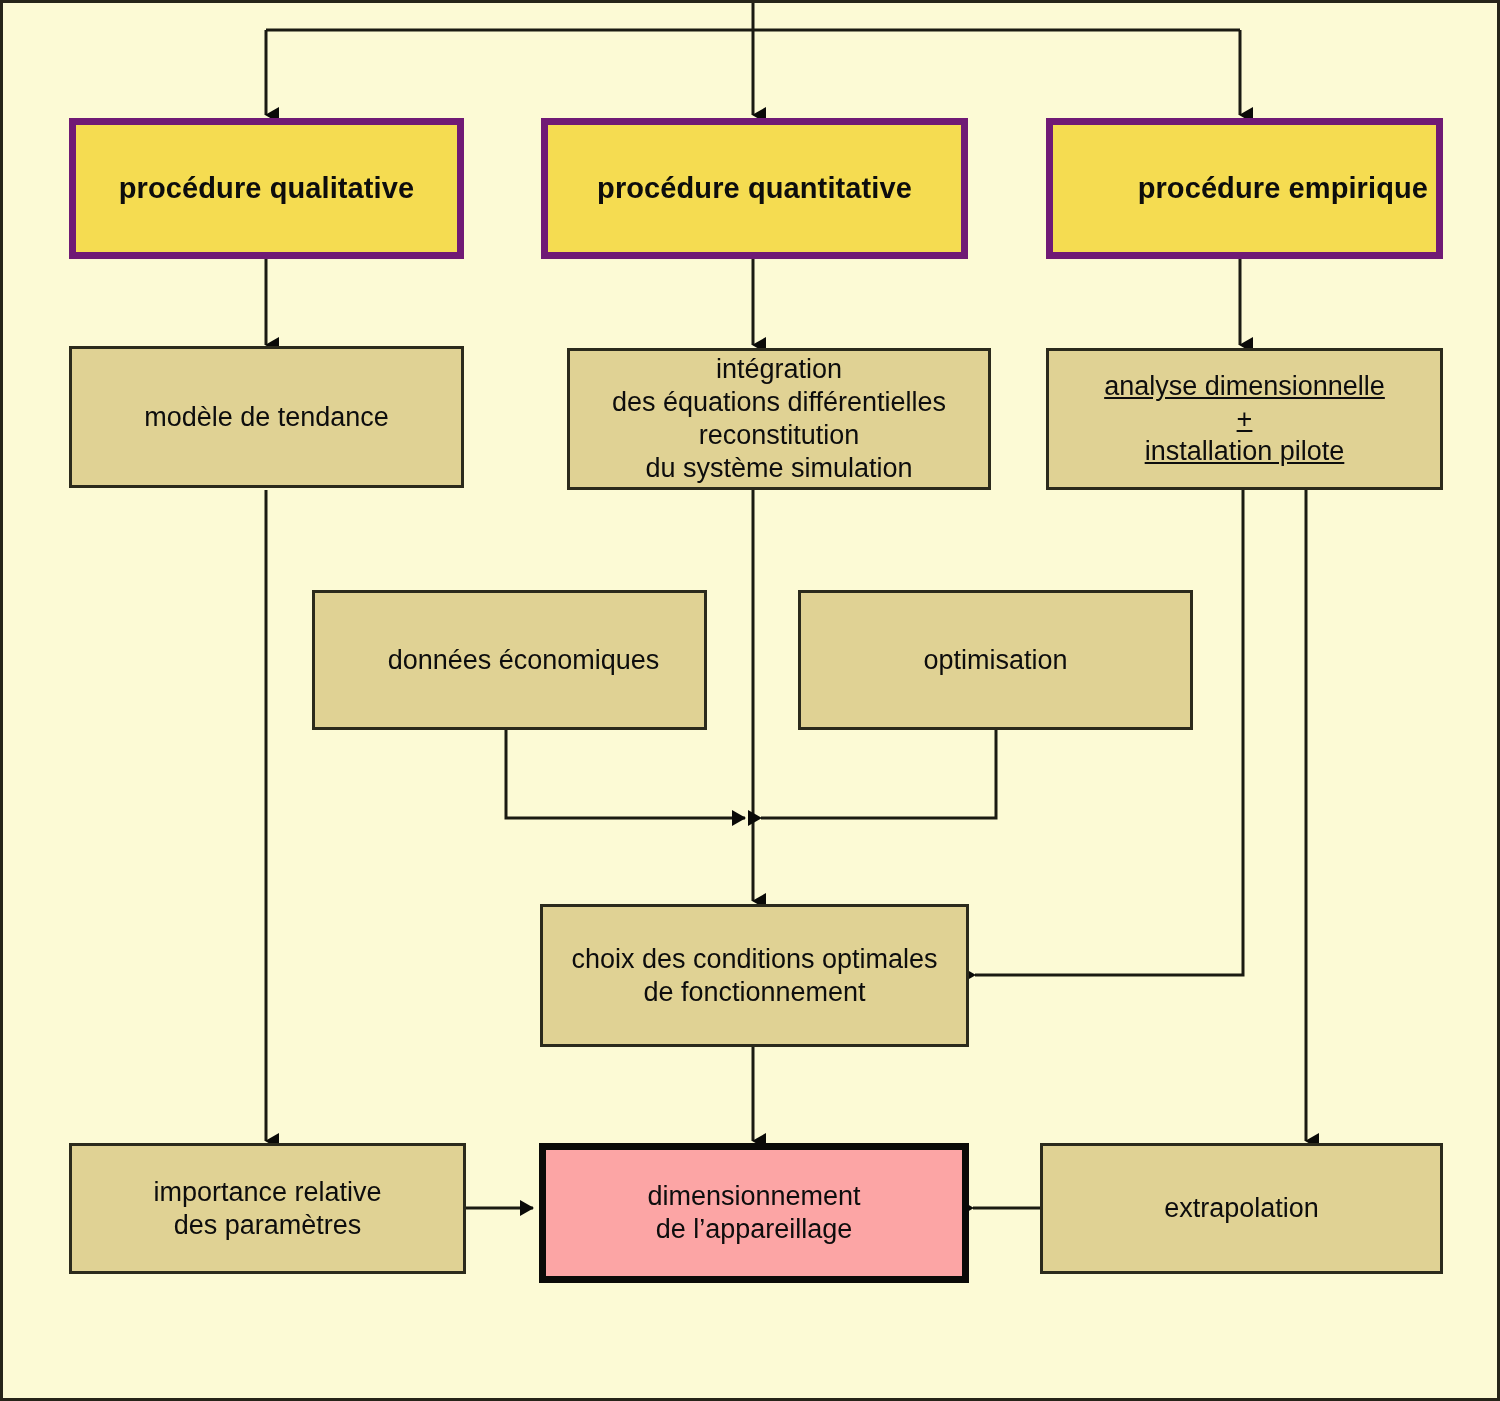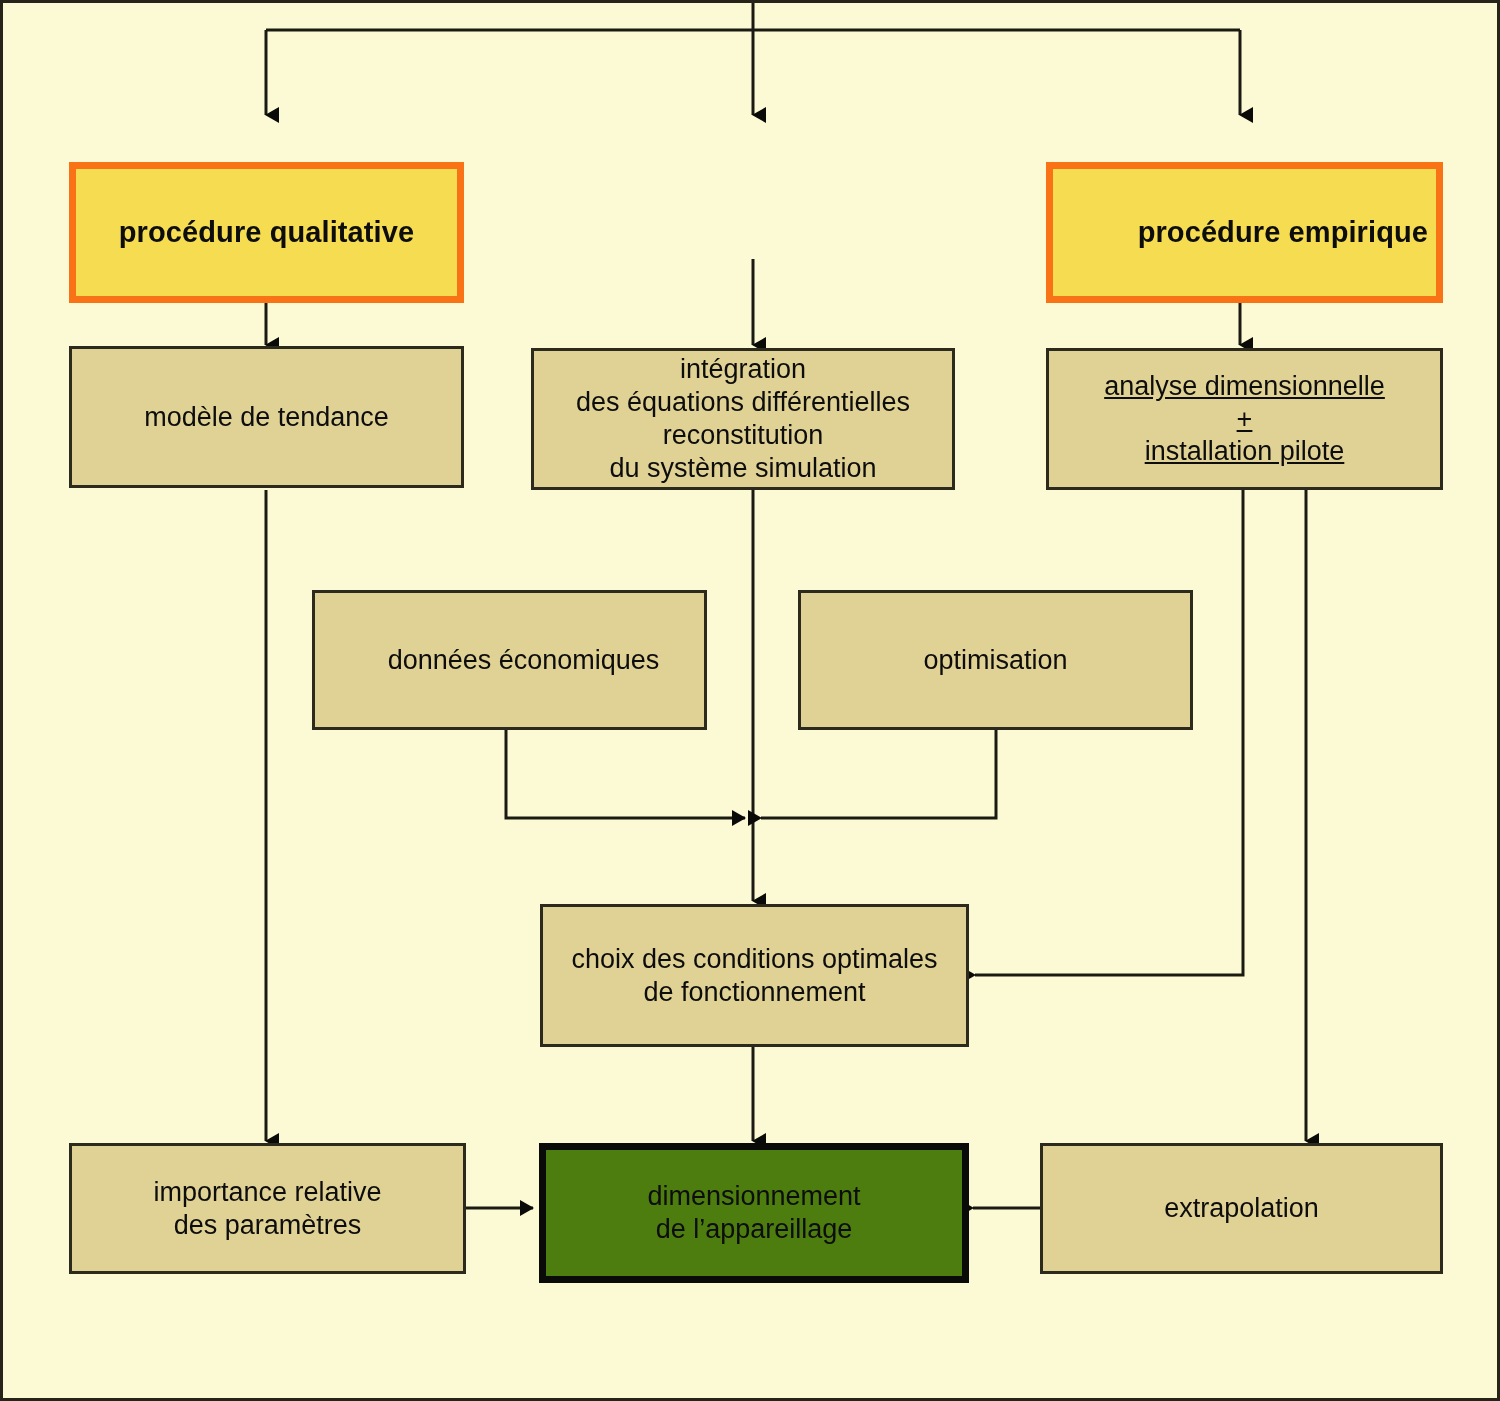--- a/index.html
+++ b/index.html
@@ -29,40 +29,39 @@
     position: absolute;
     box-sizing: border-box;
     display: flex;
     align-items: center;
     justify-content: center;
     text-align: center;
     color: #0d0d0d;
   }
   .node-primary {
     background: #f5dc51;
-    border: 7px solid #f97316;
-    margin-top: 44px;
+    border: 7px solid #701a75;
   }
   .node-primary .node-label {
     font-weight: bold;
     font-size: 29px;
     letter-spacing: 0.1px;
     line-height: 1.2;
   }
   .node-secondary {
     background: #e0d294;
     border: 3px solid #2b2a1c;
   }
   .node-secondary .node-label {
     font-weight: normal;
     font-size: 27px;
     line-height: 1.22;
   }
   .node-final {
-    background: #4d7c0f;
+    background: #fca5a5;
     border: 7px solid #0a0a08;
   }
   .node-final .node-label {
     font-weight: normal;
     font-size: 27px;
     line-height: 1.22;
   }
   .node-label {
     white-space: pre-line;
     padding: 0 8px;
@@ -119,30 +118,33 @@
       <path d="M463,1205 L530,1205" marker-end="url(#arrowRight)"></path>
 
       <path d="M1037,1205 L970,1205" marker-end="url(#arrowLeft)"></path>
     </g>
   </svg>
 
   <div class="node-box node-primary" style="left:66px; top:115px; width:395px; height:141px;">
     <span class="node-label">procédure qualitative</span>
   </div>
 
+  <div class="node-box node-primary" style="left:538px; top:115px; width:427px; height:141px;">
+    <span class="node-label">procédure quantitative</span>
+  </div>
 
   <div class="node-box node-primary" style="left:1043px; top:115px; width:397px; height:141px;justify-content:flex-end;">
     <span class="node-label">procédure empirique</span>
   </div>
 
   <div class="node-box node-secondary" style="left:66px; top:343px; width:395px; height:142px;">
     <span class="node-label">modèle de tendance</span>
   </div>
 
-  <div class="node-box node-secondary" style="left:528px; top:345px; width:424px; height:142px;">
+  <div class="node-box node-secondary" style="left:564px; top:345px; width:424px; height:142px;">
     <span class="node-label">intégration
 des équations différentielles
 reconstitution
 du système simulation</span>
   </div>
 
   <div class="node-box node-secondary" style="left:1043px; top:345px; width:397px; height:142px;text-decoration:underline;">
     <span class="node-label">analyse dimensionnelle
 +
 installation pilote</span>

